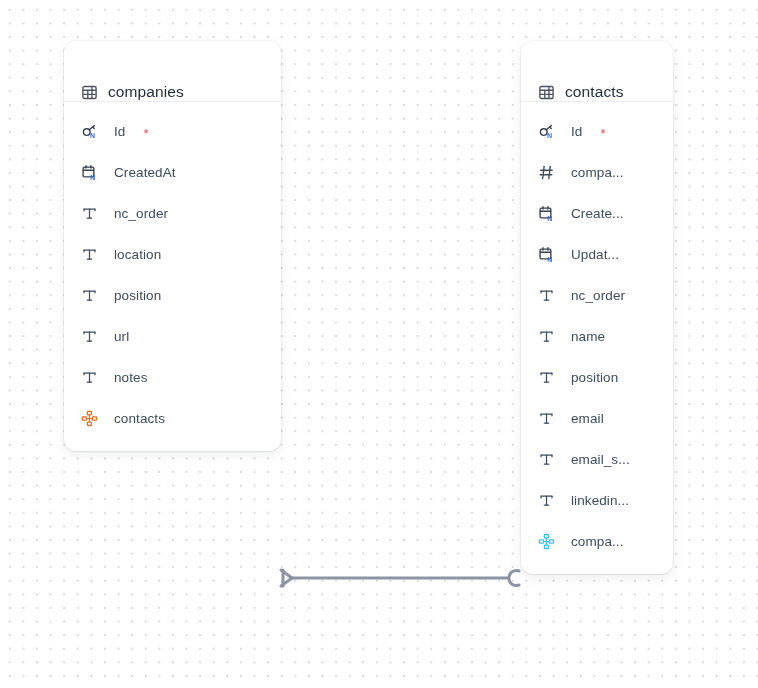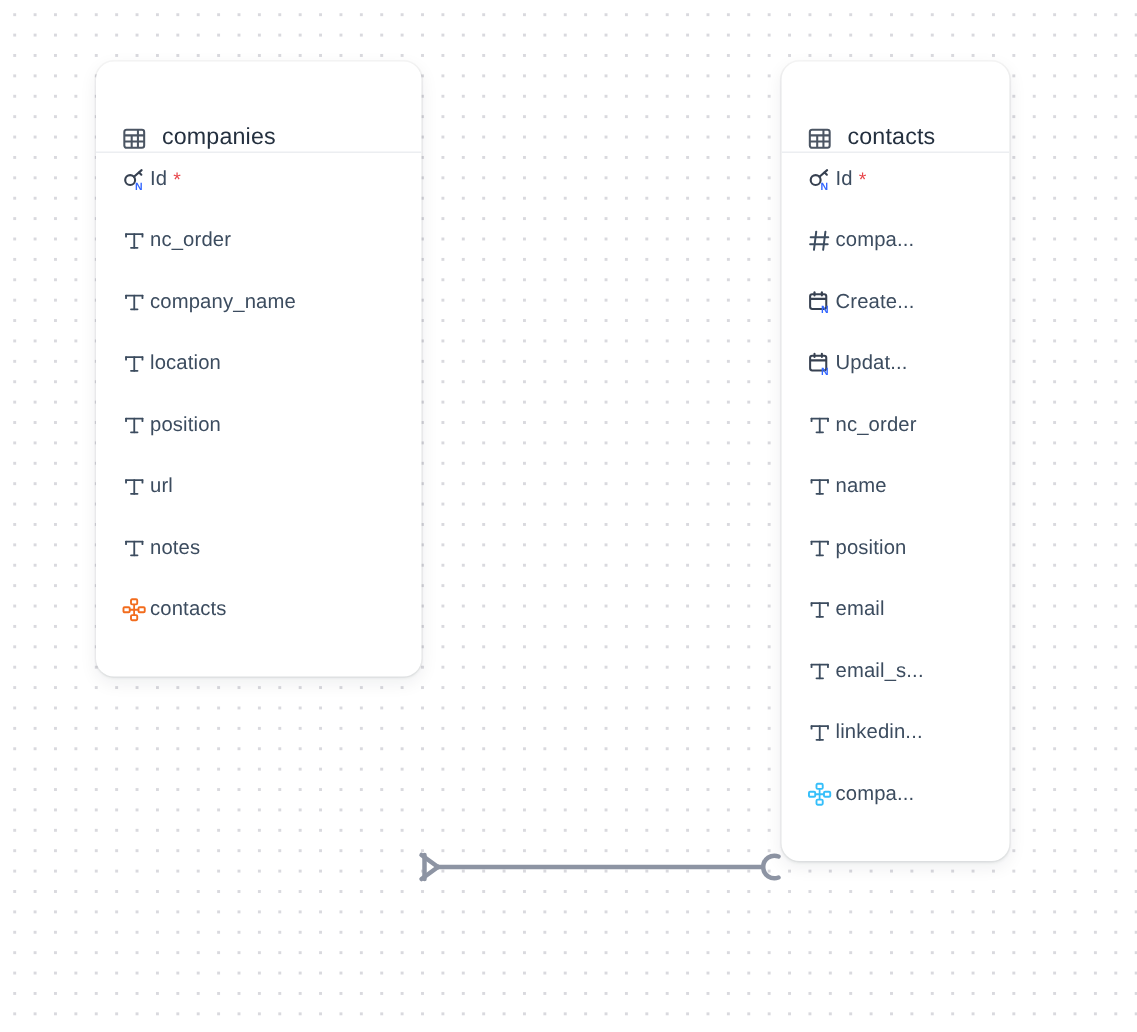--- a/index.html
+++ b/index.html
@@ -73,22 +73,22 @@
     letter-spacing: .1px;
     white-space: nowrap;
   }
 
   .field-list {
     padding: 9px 0 12px 0;
   }
 
   .field-row {
     display: flex;
-    align-items: flex-start;
-    gap: 2px;
+    align-items: center;
+    gap: 16px;
     height: 41px;
     padding: 0 17px;
     white-space: nowrap;
   }
 
   .field-label {
     font-size: 13.5px;
     color: #3c4c5f;
     letter-spacing: .1px;
   }
@@ -154,47 +154,47 @@
             <circle cx="6.1" cy="9.6" r="3.5" stroke="#374151" stroke-width="1.5"></circle>
             <path d="M8.8 7.2 L14.2 2.6" stroke="#374151" stroke-width="1.5" stroke-linecap="round"></path>
             <path d="M12.4 4.3 L14 5.8" stroke="#374151" stroke-width="1.5" stroke-linecap="round"></path>
             <text x="9.6" y="16.4" font-family="'Liberation Sans',sans-serif" font-size="7.4" font-weight="bold" fill="#3366ff">N</text>
           </svg>
         </span>
         <span class="field-label">Id</span>
         <span class="required-mark">*</span>
       </div>
 
+      <div class="field-row">
+        <span class="field-icon">
+          <svg width="17" height="17" viewBox="0 0 18 18" fill="none">
+            <rect x="2.2" y="3.3" width="11.4" height="10.4" rx="1.5" stroke="#374151" stroke-width="1.45"></rect>
+            <line x1="2.2" y1="6.6" x2="13.6" y2="6.6" stroke="#374151" stroke-width="1.45"></line>
+            <line x1="5.3" y1="1.9" x2="5.3" y2="4.3" stroke="#374151" stroke-width="1.45" stroke-linecap="round"></line>
+            <line x1="10.5" y1="1.9" x2="10.5" y2="4.3" stroke="#374151" stroke-width="1.45" stroke-linecap="round"></line>
+            <text x="9.8" y="16.6" font-family="'Liberation Sans',sans-serif" font-size="7.4" font-weight="bold" fill="#3366ff">N</text>
+          </svg>
+        </span>
+        <span class="field-label">CreatedAt</span>
+      </div>
 
 
       <div class="field-row">
         <span class="field-icon">
           <svg width="17" height="17" viewBox="0 0 18 18" fill="none" stroke="#3c4c5f" stroke-width="1.3" stroke-linecap="round">
             <line x1="3.2" y1="4.3" x2="14.8" y2="4.3"></line>
             <line x1="9" y1="4.3" x2="9" y2="14"></line>
             <line x1="3.2" y1="4.3" x2="3.2" y2="6.1"></line>
             <line x1="14.8" y1="4.3" x2="14.8" y2="6.1"></line>
             <line x1="6.7" y1="14" x2="11.3" y2="14"></line>
           </svg>
         </span>
         <span class="field-label">nc_order</span>
       </div>
 
-      <div class="field-row">
-        <span class="field-icon">
-          <svg width="17" height="17" viewBox="0 0 18 18" fill="none" stroke="#3c4c5f" stroke-width="1.3" stroke-linecap="round">
-            <line x1="3.2" y1="4.3" x2="14.8" y2="4.3"></line>
-            <line x1="9" y1="4.3" x2="9" y2="14"></line>
-            <line x1="3.2" y1="4.3" x2="3.2" y2="6.1"></line>
-            <line x1="14.8" y1="4.3" x2="14.8" y2="6.1"></line>
-            <line x1="6.7" y1="14" x2="11.3" y2="14"></line>
-          </svg>
-        </span>
-        <span class="field-label">company_name</span>
-      </div>
 
       <div class="field-row">
         <span class="field-icon">
           <svg width="17" height="17" viewBox="0 0 18 18" fill="none" stroke="#3c4c5f" stroke-width="1.3" stroke-linecap="round">
             <line x1="3.2" y1="4.3" x2="14.8" y2="4.3"></line>
             <line x1="9" y1="4.3" x2="9" y2="14"></line>
             <line x1="3.2" y1="4.3" x2="3.2" y2="6.1"></line>
             <line x1="14.8" y1="4.3" x2="14.8" y2="6.1"></line>
             <line x1="6.7" y1="14" x2="11.3" y2="14"></line>
           </svg>

